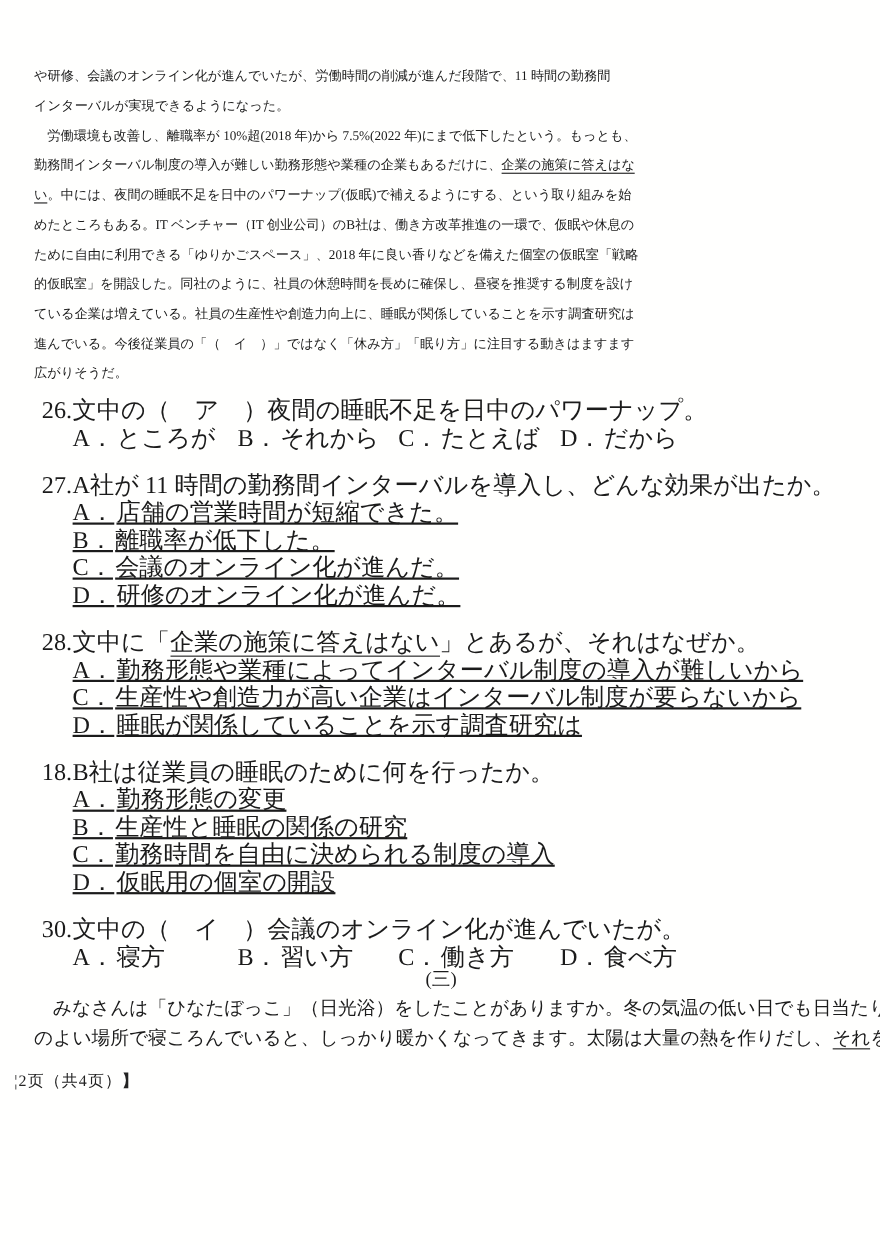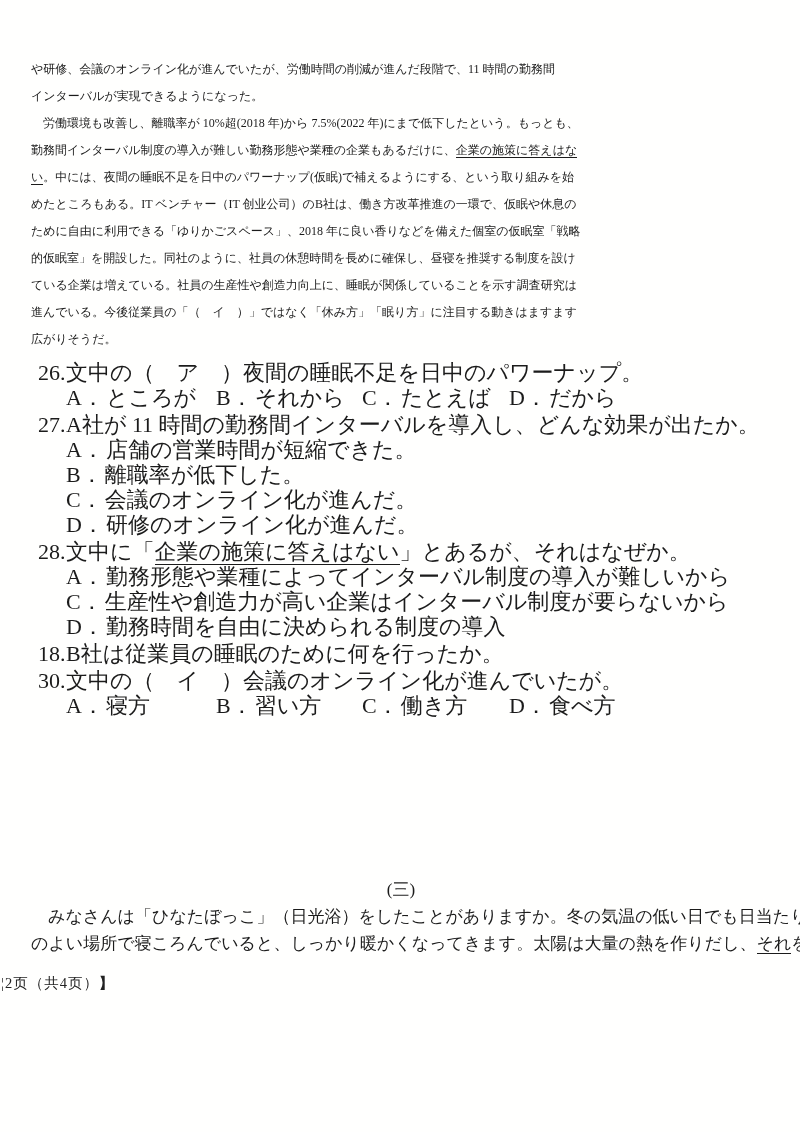--- a/index.html
+++ b/index.html
@@ -39,29 +39,30 @@
     top: 360px;
     width: 732px;
     font-size: 22px;
     line-height: 25px;
   }
   .question {
     position: relative;
     padding-left: 28px;
   }
   .question + .question {
-    margin-top: 2px;
+    margin-top: 18px;
   }
   .qnum {
     position: absolute;
     left: 0;
     top: 0;
   }
   .opts-block .opt {
     display: block;
+    text-decoration: underline;
   }
   .opts-inline {
     display: flex;
     align-items: flex-end;
   }
   .opts-inline .opt:nth-child(1) { width: 150px; }
   .opts-inline .opt:nth-child(2) { width: 146px; }
   .opts-inline .opt:nth-child(3) { width: 147px; }
   .optlabel {
     margin-right: 2px;
@@ -74,21 +75,21 @@
     width: 740px;
     font-size: 17px;
     line-height: 27px;
   }
   .s3head {
     text-align: center;
   }
   
   .footer {
     position: absolute;
-    left: 1px;
+    left: 13px;
     top: 973px;
     font-size: 14.5px;
     line-height: 20px;
     color: #222;
     letter-spacing: 1px;
   }
   .footer .b {
     font-weight: bold;
   }
 </style>
@@ -131,26 +132,32 @@
           <span class="opt tline"><span class="optlabel">C．</span><span>会議のオンライン化が進んだ。</span></span>
           <span class="opt tline"><span class="optlabel">D．</span><span>研修のオンライン化が進んだ。</span></span>
         </div>
       </div>
       <div class="question">
         <span class="qnum">28.</span>
         <div class="qstem tline"><span>文中に「</span><span class="u">企業の施策に答えはない</span><span>」とあるが、それはなぜか。</span></div>
         <div class="opts opts-block">
           <span class="opt tline"><span class="optlabel">A．</span><span>勤務形態や業種によってインターバル制度の導入が難しいから</span></span>
           <span class="opt tline"><span class="optlabel">C．</span><span>生産性や創造力が高い企業はインターバル制度が要らないから</span></span>
-          <span class="opt tline"><span class="optlabel">D．</span><span>勤務時間を自由に決められる制度の導入</span></span>
+          <span class="opt tline"><span class="optlabel">D．</span><span>睡眠が関係していることを示す調査研究は</span></span>
         </div>
       </div>
       <div class="question">
         <span class="qnum">18.</span>
         <div class="qstem tline"><span>B社は従業員の睡眠のために何を行ったか。</span></div>
+        <div class="opts opts-block">
+          <span class="opt tline"><span class="optlabel">A．</span><span>勤務形態の変更</span></span>
+          <span class="opt tline"><span class="optlabel">B．</span><span>生産性と睡眠の関係の研究</span></span>
+          <span class="opt tline"><span class="optlabel">C．</span><span>勤務時間を自由に決められる制度の導入</span></span>
+          <span class="opt tline"><span class="optlabel">D．</span><span>仮眠用の個室の開設</span></span>
+        </div>
       </div>
       <div class="question">
         <span class="qnum">30.</span>
         <div class="qstem tline"><span>文中の（　イ　）会議のオンライン化が進んでいたが。</span></div>
         <div class="opts opts-inline">
           <span class="opt tline"><span class="optlabel">A．</span><span>寝方</span></span>
           <span class="opt tline"><span class="optlabel">B．</span><span>習い方</span></span>
           <span class="opt tline"><span class="optlabel">C．</span><span>働き方</span></span>
           <span class="opt tline"><span class="optlabel">D．</span><span>食べ方</span></span>
         </div>

